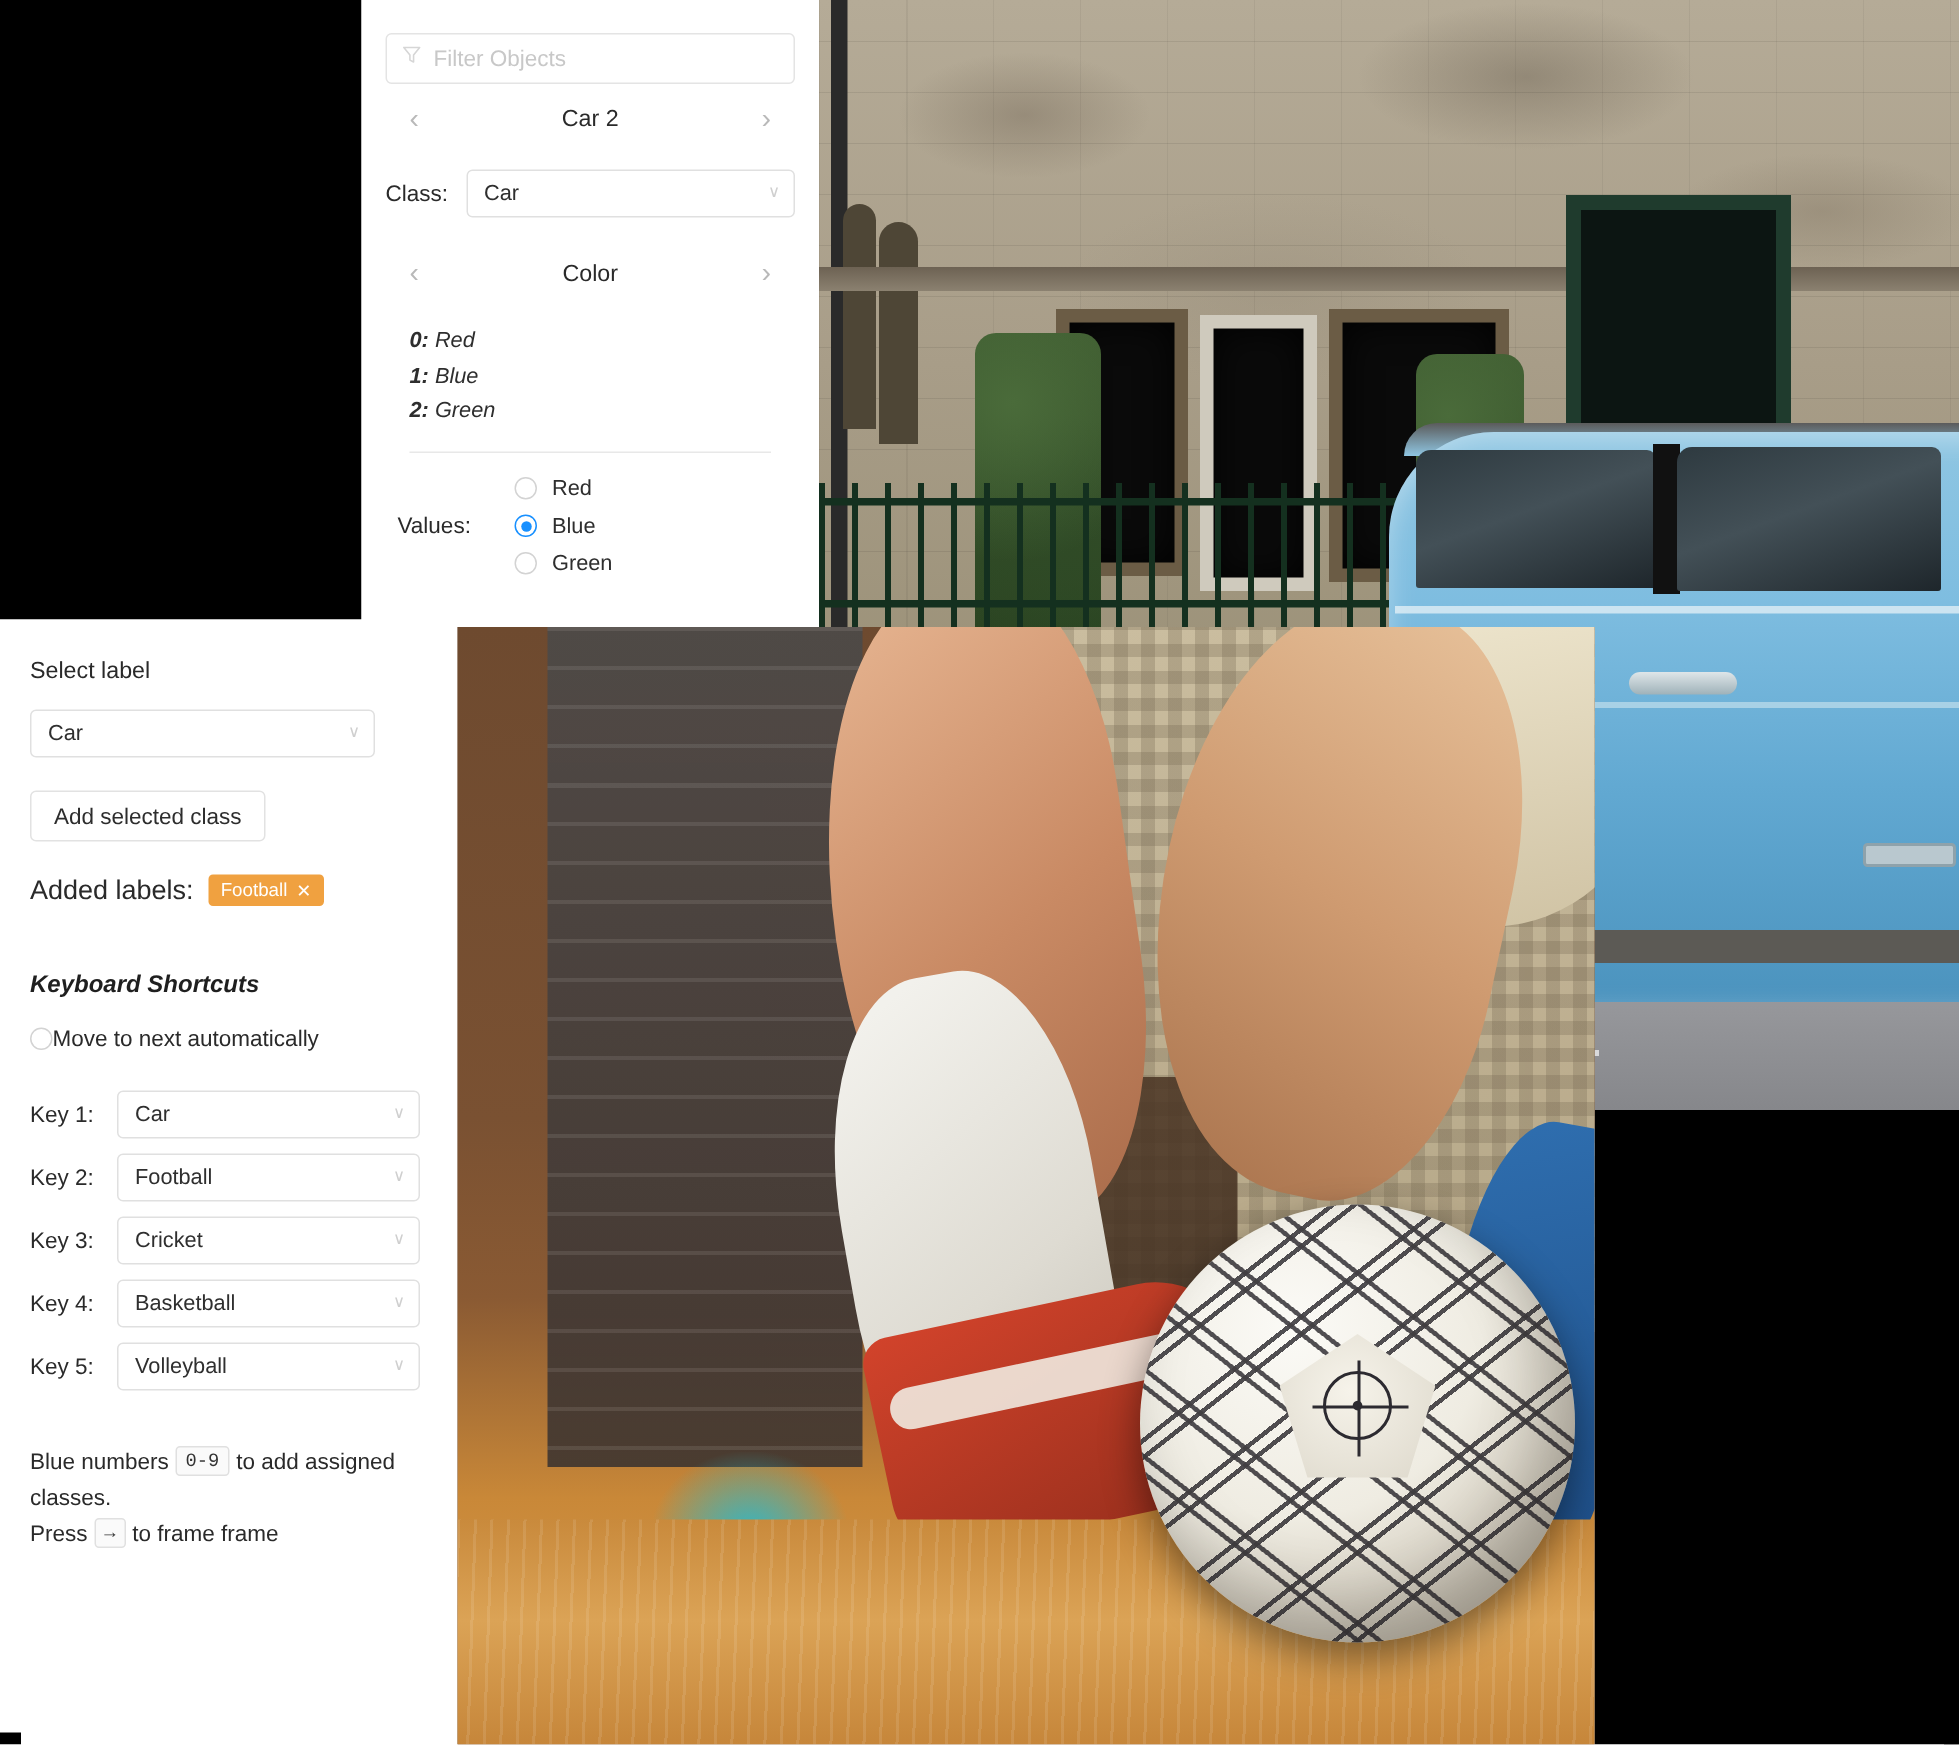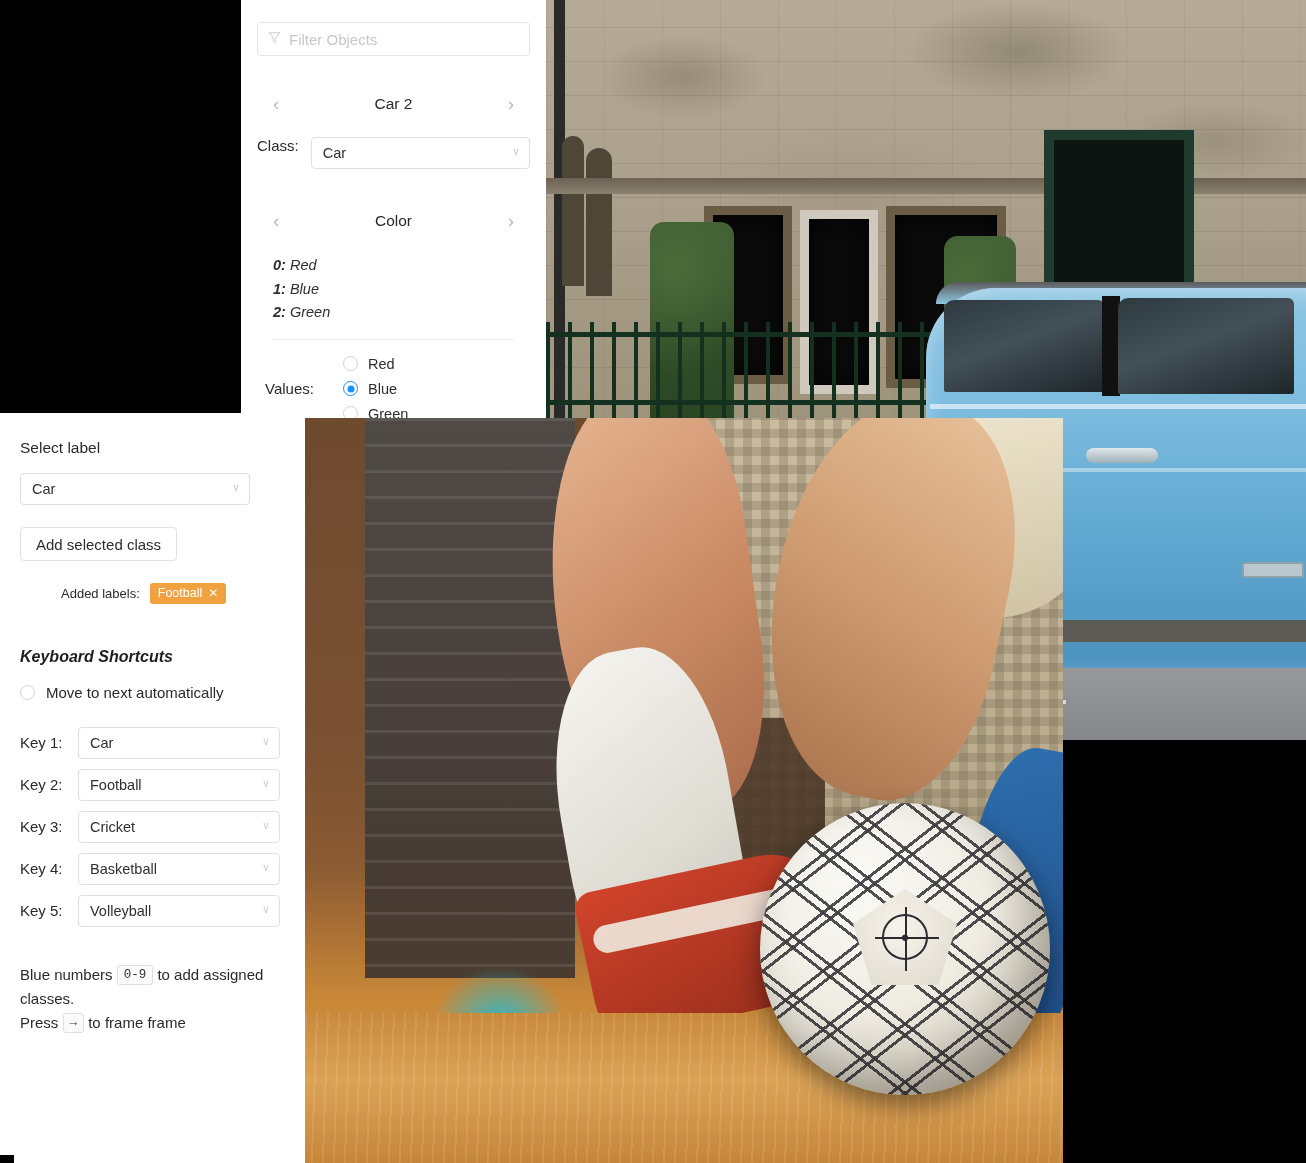--- a/index.html
+++ b/index.html
@@ -19,33 +19,33 @@
   #slab-rightthin{ left: 1296px; top: 740px; width: 10px; height: 423px; }
 
   
   #object-panel {
     position: absolute; left: 241px; top: 0; width: 305px; height: 419px;
     background: #fff; padding: 22px 16px 0 16px; overflow: hidden;
   }
   .filter-box {
     display: flex; align-items: center; gap: 8px;
     height: 34px; border: 1px solid #e4e4e4; border-radius: 4px;
-    padding: 0 10px; margin-bottom: 36px;
+    padding: 0 10px; margin-bottom: 12px;
   }
   .filter-box .funnel { flex: 0 0 auto; }
   .filter-ph { color: #c8c8c8; font-size: 15px; }
 
   .nav-row {
     display: flex; align-items: center; justify-content: space-between;
     padding: 0 10px; margin-bottom: 22px;
   }
   .nav-row .title { font-size: 15.5px; color: #2a2a2a; }
   .chev { color: #b9b9b9; font-size: 19px; line-height: 1; padding: 2px 6px; cursor: pointer; }
 
-  .field-row { display: flex; gap: 12px; margin-bottom: 40px; }
+  .field-row { display: flex; align-items: center; gap: 12px; margin-bottom: 26px; }
   .field-label { font-size: 15px; color: #2a2a2a; }
   .select {
     position: relative; flex: 1; height: 32px;
     border: 1px solid #e0e0e0; border-radius: 4px;
     display: flex; align-items: center; padding: 0 26px 0 11px;
     font-size: 14.5px; color: #2f2f2f; background: #fff;
   }
   .select .caret {
     position: absolute; right: 9px; top: 50%; transform: translateY(-60%);
     color: #cfcfcf; font-size: 11px;
@@ -80,30 +80,30 @@
   }
   .section-title { font-size: 15.5px; color: #2a2a2a; margin-bottom: 16px; }
   #select-label-box { width: 230px; height: 32px; margin-bottom: 22px; }
   .btn {
     display: inline-flex; align-items: center; justify-content: center;
     height: 34px; padding: 0 15px; border: 1px solid #e2e2e2; border-radius: 4px;
     background: #fff; font-size: 15px; color: #2d2d2d; cursor: pointer;
     font-family: "Liberation Sans", sans-serif;
   }
   .added-row { display: flex; align-items: center; gap: 10px; margin-top: 22px; }
-  .added-label { font-size: 13px; color: #2a2a2a; margin-left: 41px; }
+  .added-label { font-size: 18px; color: #2a2a2a; }
   .tag {
     display: inline-flex; align-items: center; gap: 6px;
     background: #f0a140; color: #ffffff; border-radius: 3px;
     font-size: 12.5px; padding: 4px 8px; line-height: 1;
   }
   .tag .x { font-size: 12px; cursor: pointer; }
 
   .shortcuts-title { font-size: 16px; font-weight: 700; color: #1f1f1f; margin-top: 44px; margin-bottom: 18px; font-style: italic; }
-  .move-row { display: flex; align-items: center; gap: 11px; margin-bottom: 26px; }
+  .move-row { display: flex; align-items: center; margin-bottom: 26px; }
   .move-label { font-size: 15px; color: #2a2a2a; }
   .key-row { display: flex; align-items: center; gap: 10px; margin-bottom: 10px; }
   .key-label { font-size: 15px; color: #2a2a2a; width: 48px; }
   .key-select { width: 186px; height: 32px; }
 
   .help { margin-top: 36px; font-size: 15px; color: #2a2a2a; line-height: 24px; }
   .help p { margin-bottom: 0; }
   kbd {
     display: inline-block; border: 1px solid #e0e0e0; border-radius: 3px;
     background: #fafafa; padding: 1px 6px; font-family: "Liberation Mono", monospace;

